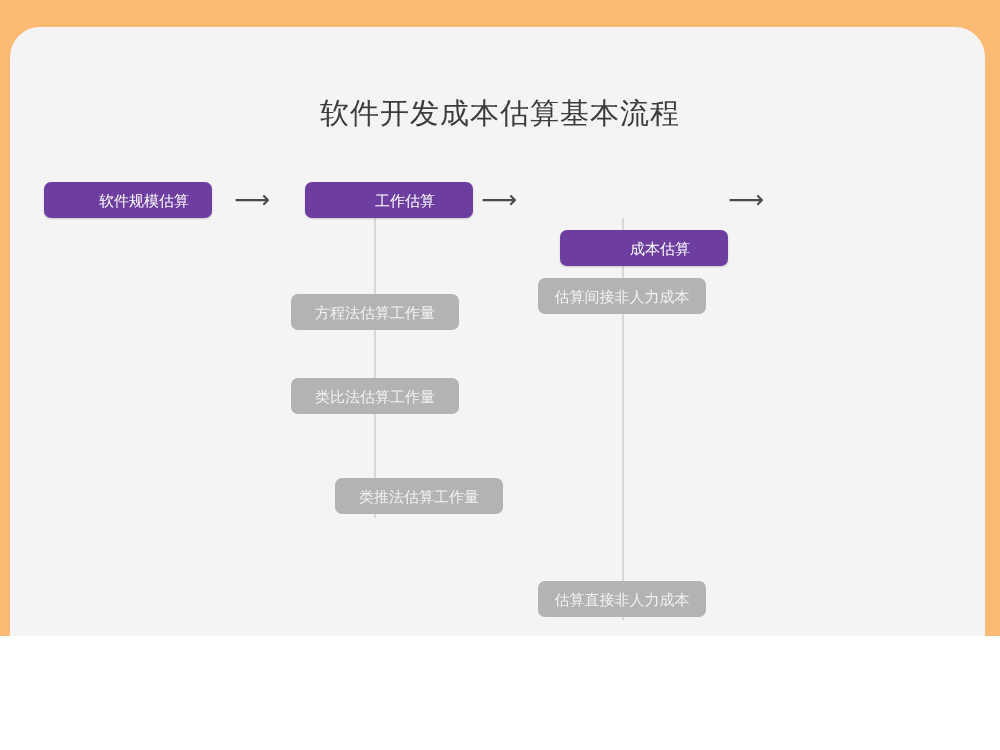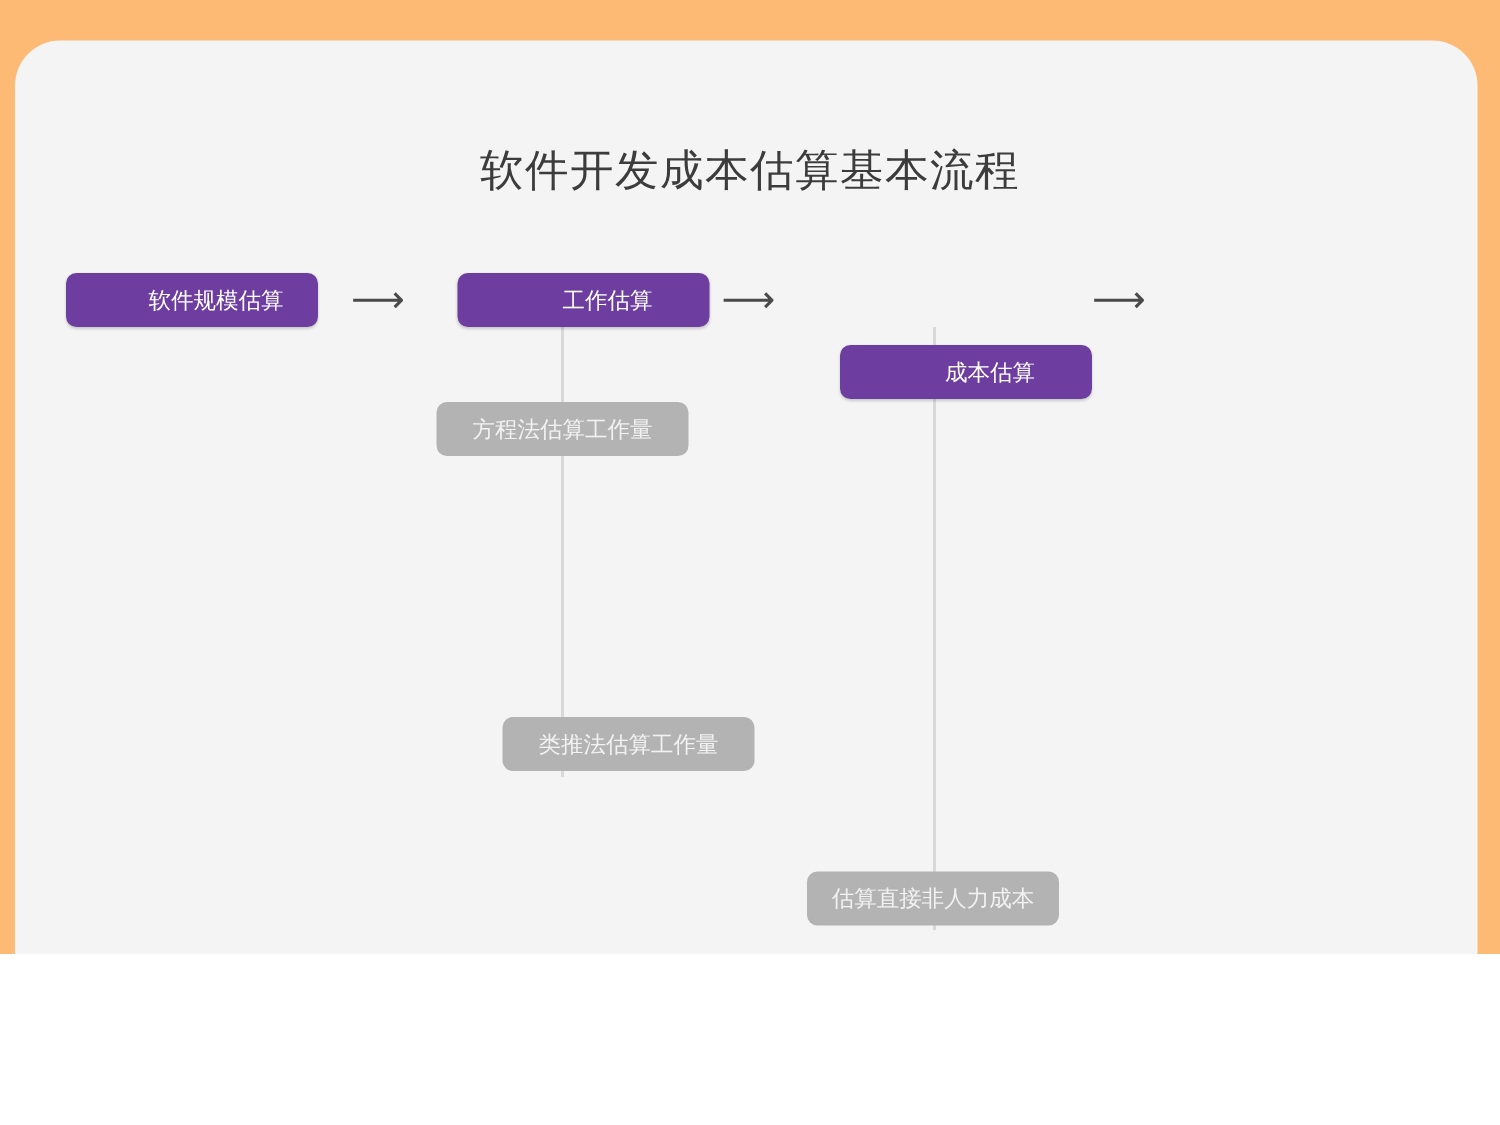--- a/index.html
+++ b/index.html
@@ -113,29 +113,35 @@
 
   <div class="arrow" style="left:471px;">⟶</div>
 
   <div class="node primary" style="left:560px; top:182px; width:168px;margin-top:48px;">
     <span>成本估算</span>
   </div>
 
   <div class="arrow" style="left:718px;">⟶</div>
 
 
-  <div class="node secondary" style="left:291px; top:268px; width:168px;text-align:right;">
+  <div class="node secondary" style="left:291px; top:294px; width:168px;text-align:right;">
     <span>方程法估算工作量</span>
   </div>
 
+  <div class="node secondary" style="left:291px; top:378px; width:168px;">
+    <span>类比法估算工作量</span>
+  </div>
 
   <div class="node secondary" style="left:291px; top:478px; width:168px;margin-left:44px;">
     <span>类推法估算工作量</span>
   </div>
 
+  <div class="node secondary" style="left:538px; top:278px; width:168px;">
+    <span>估算间接非人力成本</span>
+  </div>
 
 
 
   <div class="node secondary" style="left:538px; top:581px; width:168px;text-align:center;">
     <span>估算直接非人力成本</span>
   </div>
 
 </div>
 
 </body></html>

